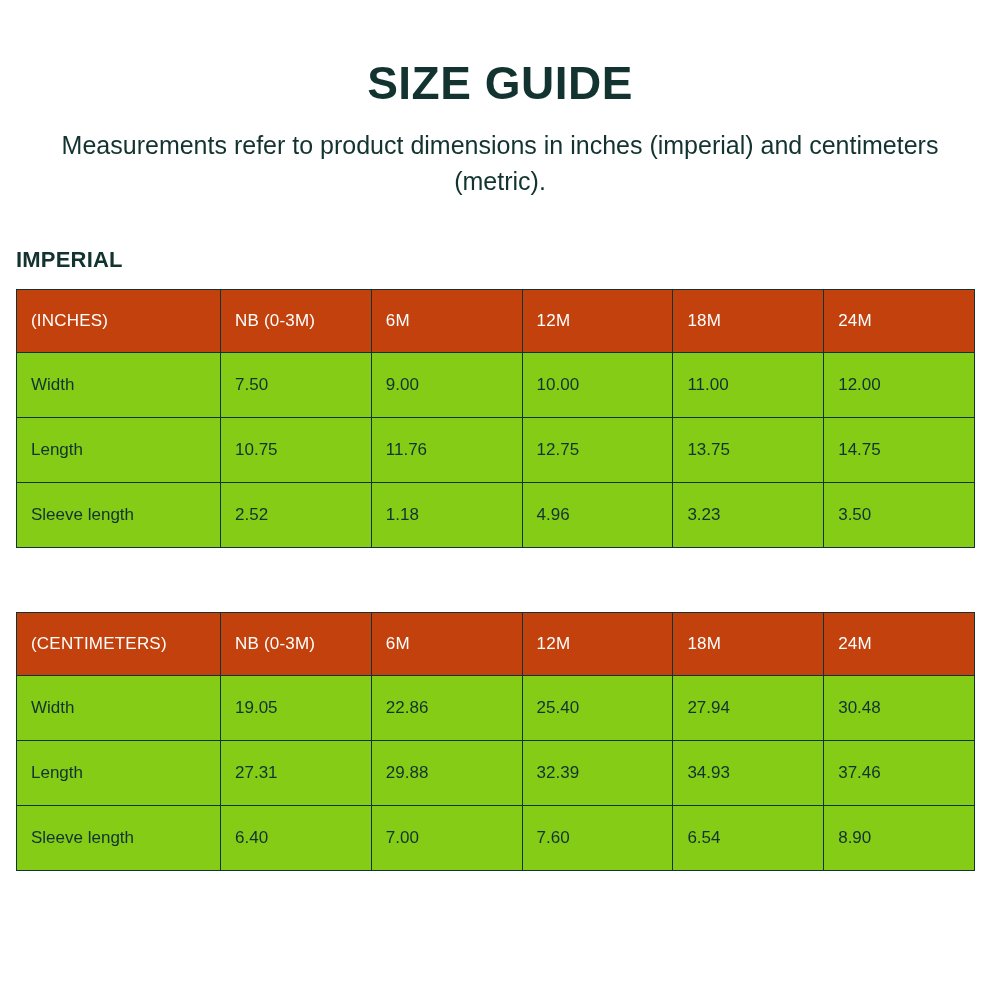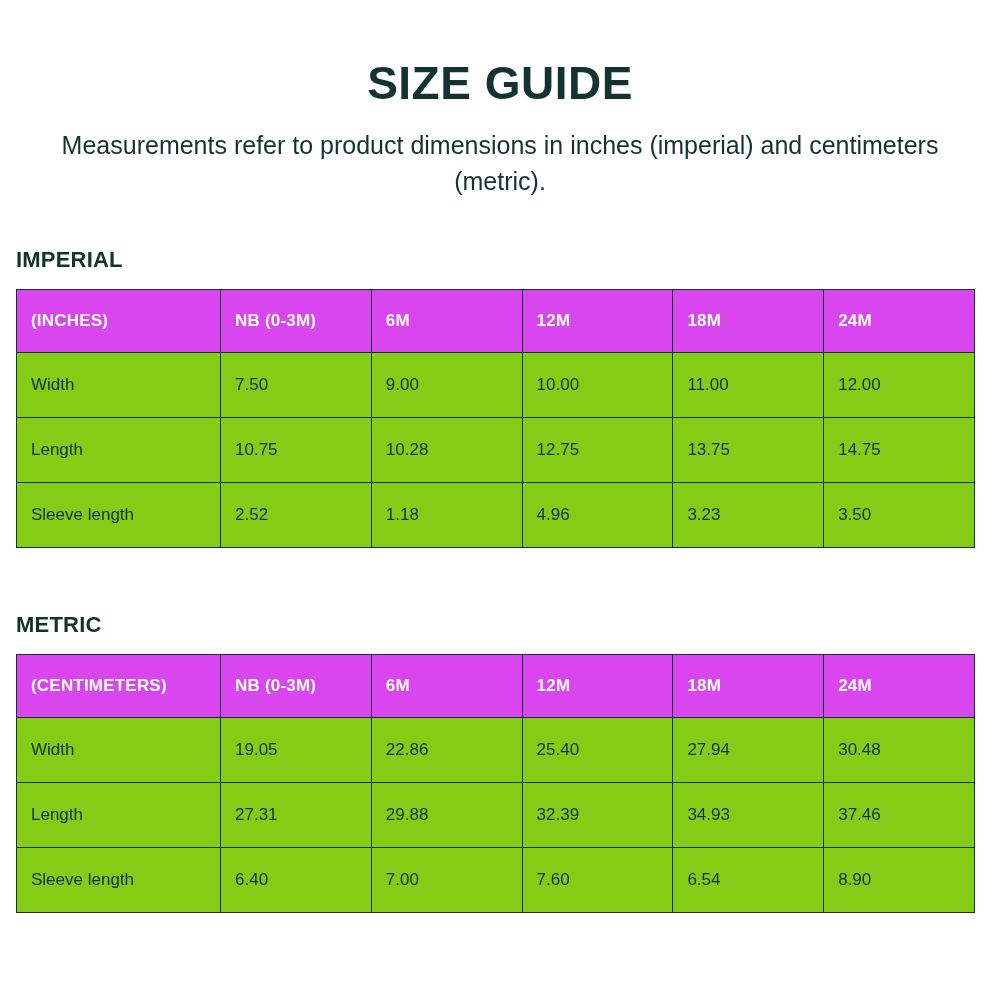--- a/index.html
+++ b/index.html
@@ -59,23 +59,23 @@
     table-layout: fixed;
   }
   table.size-table th,
   table.size-table td {
     border: 1px solid #12332f;
     text-align: left;
     font-size: 17px;
     vertical-align: middle;
   }
   table.size-table thead th {
-    background: #d946ef;
+    background: #c2410c;
     color: #ffffff;
-    font-weight: 700;
+    font-weight: 400;
     height: 62px;
     padding: 0 14px;
     letter-spacing: 0.2px;
     border-color: #12332f;
   }
   table.size-table tbody td {
     height: 64px;
     padding: 0 14px;
     color: #12332f;
     font-weight: 400;
@@ -118,39 +118,38 @@
           <td>Width</td>
           <td>7.50</td>
           <td>9.00</td>
           <td>10.00</td>
           <td>11.00</td>
           <td>12.00</td>
         </tr>
         <tr>
           <td>Length</td>
           <td>10.75</td>
-          <td>10.28</td>
+          <td>11.76</td>
           <td>12.75</td>
           <td>13.75</td>
           <td>14.75</td>
         </tr>
         <tr>
           <td>Sleeve length</td>
           <td>2.52</td>
           <td>1.18</td>
           <td>4.96</td>
           <td>3.23</td>
           <td>3.50</td>
         </tr>
       </tbody>
     </table>
   </div>
 
   <div class="section" id="metric-section">
-    <h2 class="section-heading">METRIC</h2>
     <table class="size-table">
       <colgroup>
         <col class="label-col">
         <col class="data-col">
         <col class="data-col">
         <col class="data-col">
         <col class="data-col">
         <col class="data-col">
       </colgroup>
       <thead>

